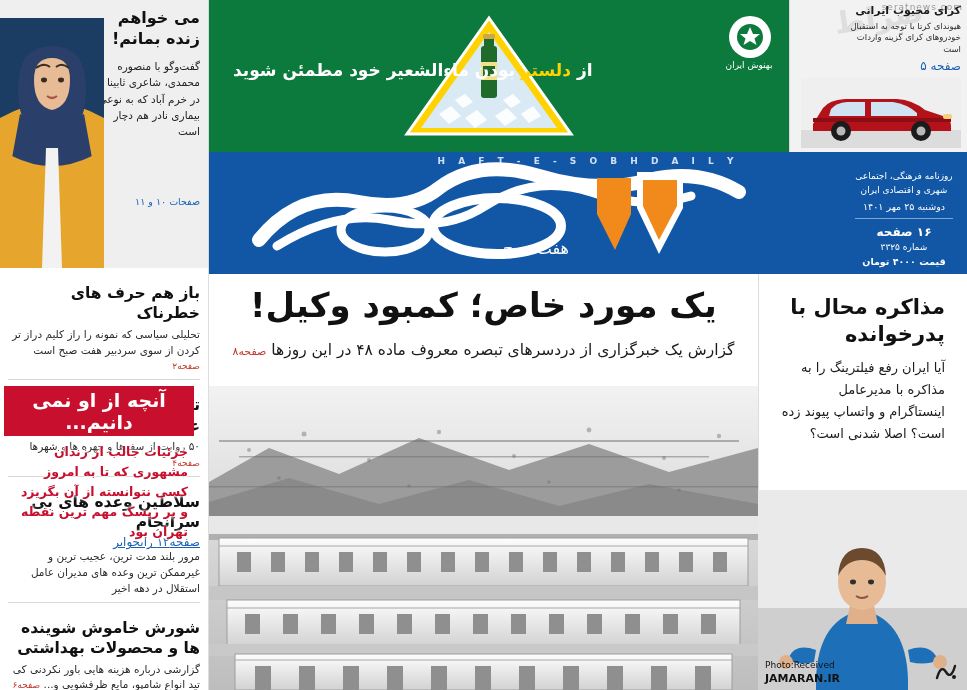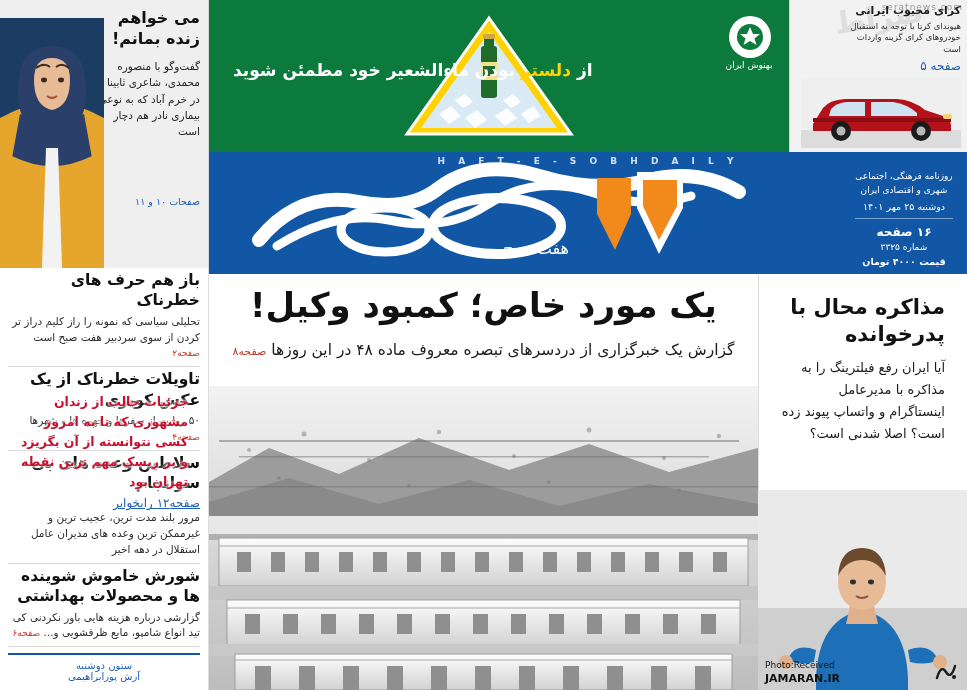--- a/index.html
+++ b/index.html
@@ -190,21 +190,21 @@
     position: absolute; bottom: 6px; right: 8px; z-index: 4;
     width: 26px; height: 26px;
   }
 
   
   .col-left {
     position: absolute; top: 268px; left: 0; width: 209px; height: 422px;
     background: #fff; border-right: 1px solid #ddd;
     padding: 0 8px;
   }
-  .news-item { padding: 2px 0 5px 0; border-bottom: 1px solid #d8d8d8; text-align: right; }
+  .news-item { padding: 15px 0 5px 0; border-bottom: 1px solid #d8d8d8; text-align: right; }
   .news-item:last-child { border-bottom: none; }
   .news-item h3 {
     margin: 0 0 3px 0; font-size: 15.5px; font-weight: bold; color: #111; line-height: 1.32;
   }
   .news-item p {
     margin: 0; font-size: 10.5px; color: #2b2b2b; line-height: 1.5;
   }
   .news-item p .pg { color: #c0392b; font-size: 9px; }
   .news-item .byline { font-size: 12px; color: #1a5fb4; margin-top: 2px; text-decoration: underline; }
 
@@ -433,20 +433,21 @@
 
       <g stroke="#a8a8a8" stroke-width="1" fill="none">
         <path d="M10 160 L539 160"></path>
           <path d="M18 222 L531 222"></path>
           <path d="M26 274 L523 274"></path>
       </g>
     </svg>
   </div>
 
   <div class="photo-caption-box">
+    <div class="pcb-title">آنچه از او نمی دانیم...</div>
     <div class="pcb-body">جزئیات جالب از زندان مشهوری که تا به امروز کسی نتوانسته از آن بگریزد و پر ریسک مهم ترین نقطه تهران بود</div>
   </div>
 
   <div class="col-right">
     <div class="rc-head">
       <h2>مذاکره محال با پدرخوانده</h2>
       <p>آیا ایران رفع فیلترینگ را به مذاکره با مدیرعامل اینستاگرام و واتساپ پیوند زده است؟ اصلا شدنی است؟</p>
     </div>
     <div class="zuck-photo">
       <svg viewBox="0 0 209 200" width="209" height="200">

